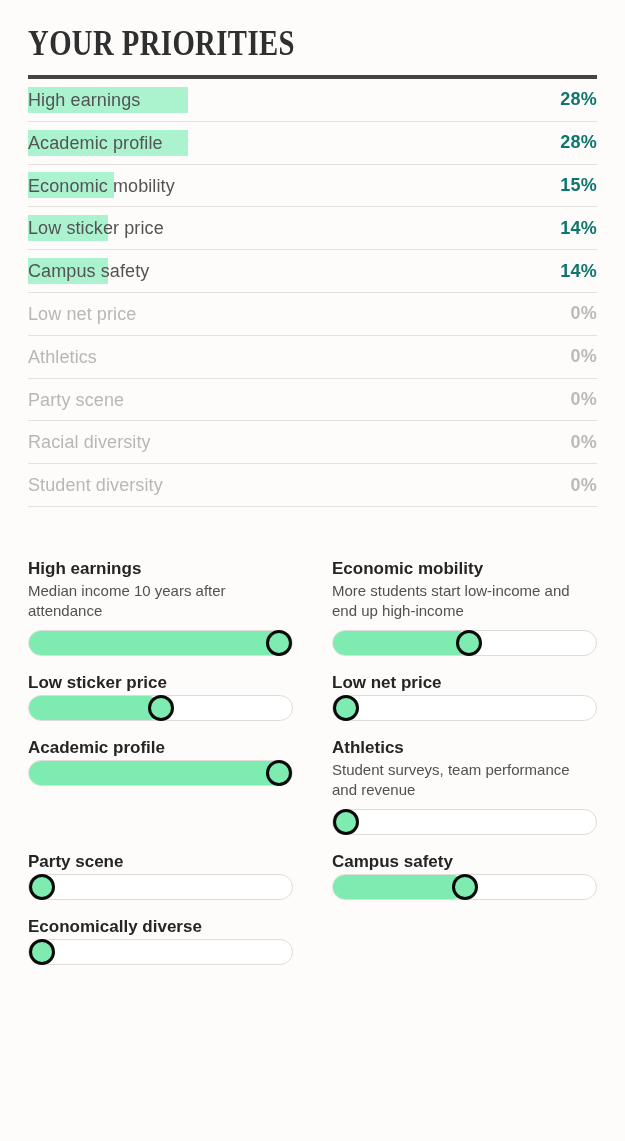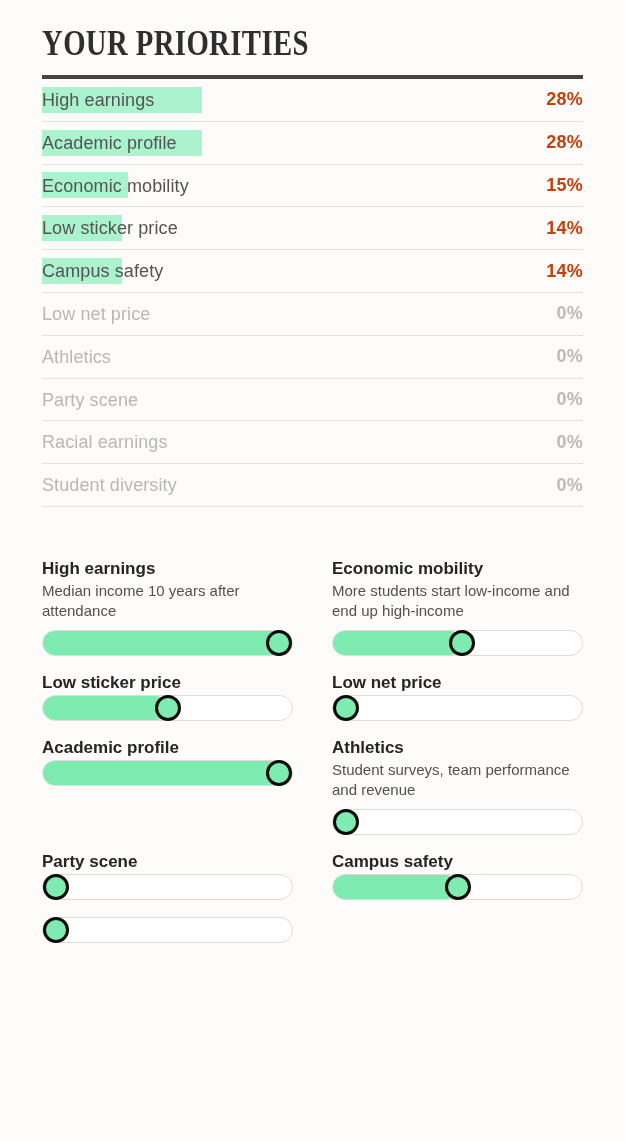--- a/index.html
+++ b/index.html
@@ -6,21 +6,21 @@
     margin: 0; padding: 0;
     background: #fdfcfa;
   }
   body {
     width: 625px; height: 1141px;
     font-family: "Liberation Sans", sans-serif;
     -webkit-font-smoothing: antialiased;
     overflow: hidden;
     position: relative;
   }
-  .page { padding: 0 42px; box-sizing: border-box; width: 625px; }
+  .page { padding: 0 28px; box-sizing: border-box; width: 625px; }
 
   
   .title {
     font-family: "Liberation Serif", serif;
     font-weight: bold;
     font-size: 35px;
     line-height: 1.0;
     letter-spacing: 0.5px;
     color: #2f2f2f;
     margin: 0;
@@ -68,21 +68,21 @@
     line-height: 42.8px;
     display: block;
     letter-spacing: 0.1px;
   }
   .priority-row.zero .priority-label { color: #b9b7b3; }
   .priority-value {
     position: relative;
     z-index: 2;
     font-size: 18px;
     font-weight: bold;
-    color: #c2410c;
+    color: #0f766e;
     text-align: right;
     flex: 0 0 auto;
     letter-spacing: 0.2px;
   }
   .priority-row.zero .priority-value { color: #bcbab6; }
 
   
   .slider-grid {
     margin-top: 52px;
     display: grid;
@@ -187,21 +187,21 @@
         <span class="priority-value">0%</span>
       </div>
       <div class="priority-row zero">
         <div class="priority-label-wrap">
           <span class="priority-label">Party scene</span>
         </div>
         <span class="priority-value">0%</span>
       </div>
       <div class="priority-row zero">
         <div class="priority-label-wrap">
-          <span class="priority-label">Racial earnings</span>
+          <span class="priority-label">Racial diversity</span>
         </div>
         <span class="priority-value">0%</span>
       </div>
       <div class="priority-row zero">
         <div class="priority-label-wrap">
           <span class="priority-label">Student diversity</span>
         </div>
         <span class="priority-value">0%</span>
       </div>
     </div>
@@ -257,19 +257,20 @@
         </div>
       </div>
       <div class="slider-cell">
         <div class="slider-name">Campus safety</div>
         <div class="slider-track">
           <div class="slider-fill" style="width: 50%;"></div>
           <div class="slider-thumb" style="left: calc(50% + 0px);"></div>
         </div>
       </div>
       <div class="slider-cell">
+        <div class="slider-name">Economically diverse</div>
         <div class="slider-track">
           <div class="slider-thumb" style="left: calc(0% + 13px);"></div>
         </div>
       </div>
     </div>
 
 </div>
 
 </body></html>

